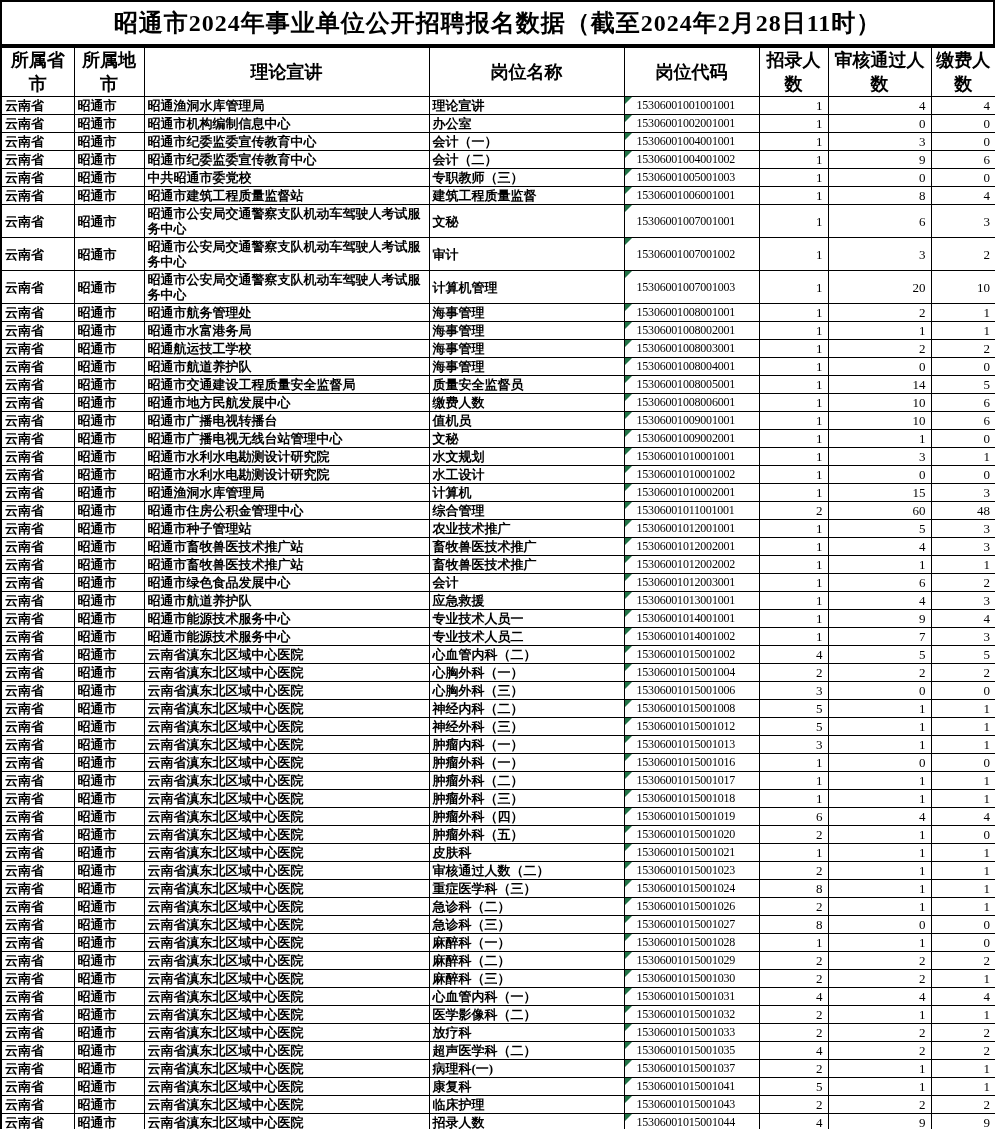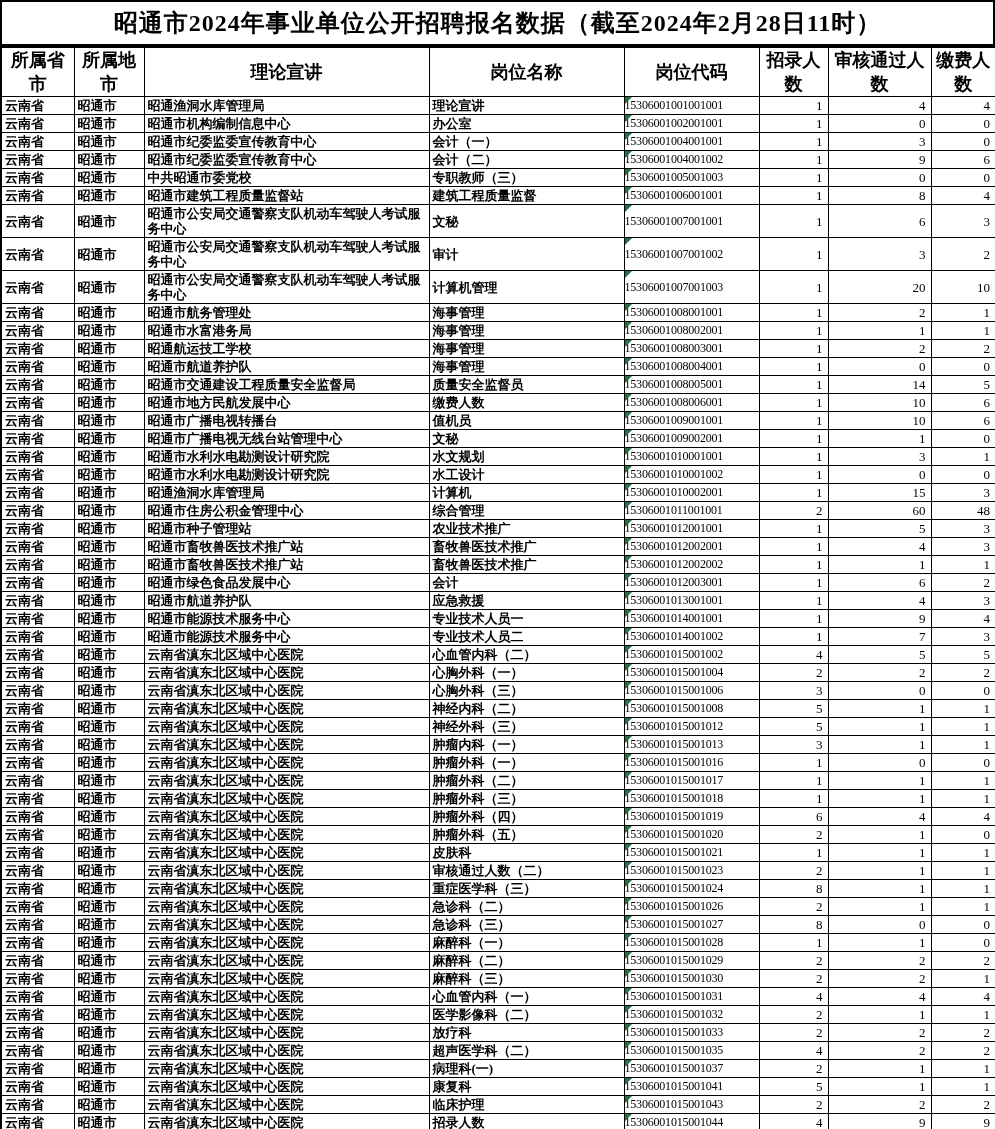--- a/index.html
+++ b/index.html
@@ -51,21 +51,21 @@
   td {
     border: 1px solid #000;
     font-size: 13px;
     line-height: 15px;
     padding: 1px 3px;
     vertical-align: middle;
     overflow: hidden;
   }
   tr.r { height: 17.8px; }
   td.c0, td.c1, td.c2, td.c3 { font-weight: bold; text-align: left; word-break: break-all; }
-  td.c4 { font-weight: normal; font-size: 12px; letter-spacing: -0.2px; text-align: left; position: relative; padding-left: 0; }
+  td.c4 { font-weight: normal; font-size: 12px; letter-spacing: -0.2px; text-align: left; position: relative; padding-left: 12px; }
   td.c5, td.c6, td.c7 { font-weight: normal; font-size: 13px; text-align: right; padding-right: 5px; }
   
   td.c4::before {
     content: "";
     position: absolute;
     left: 0; top: 0;
     width: 0; height: 0;
     border-top: 7px solid var(--tri, #217346);
     border-right: 7px solid transparent;
   }

